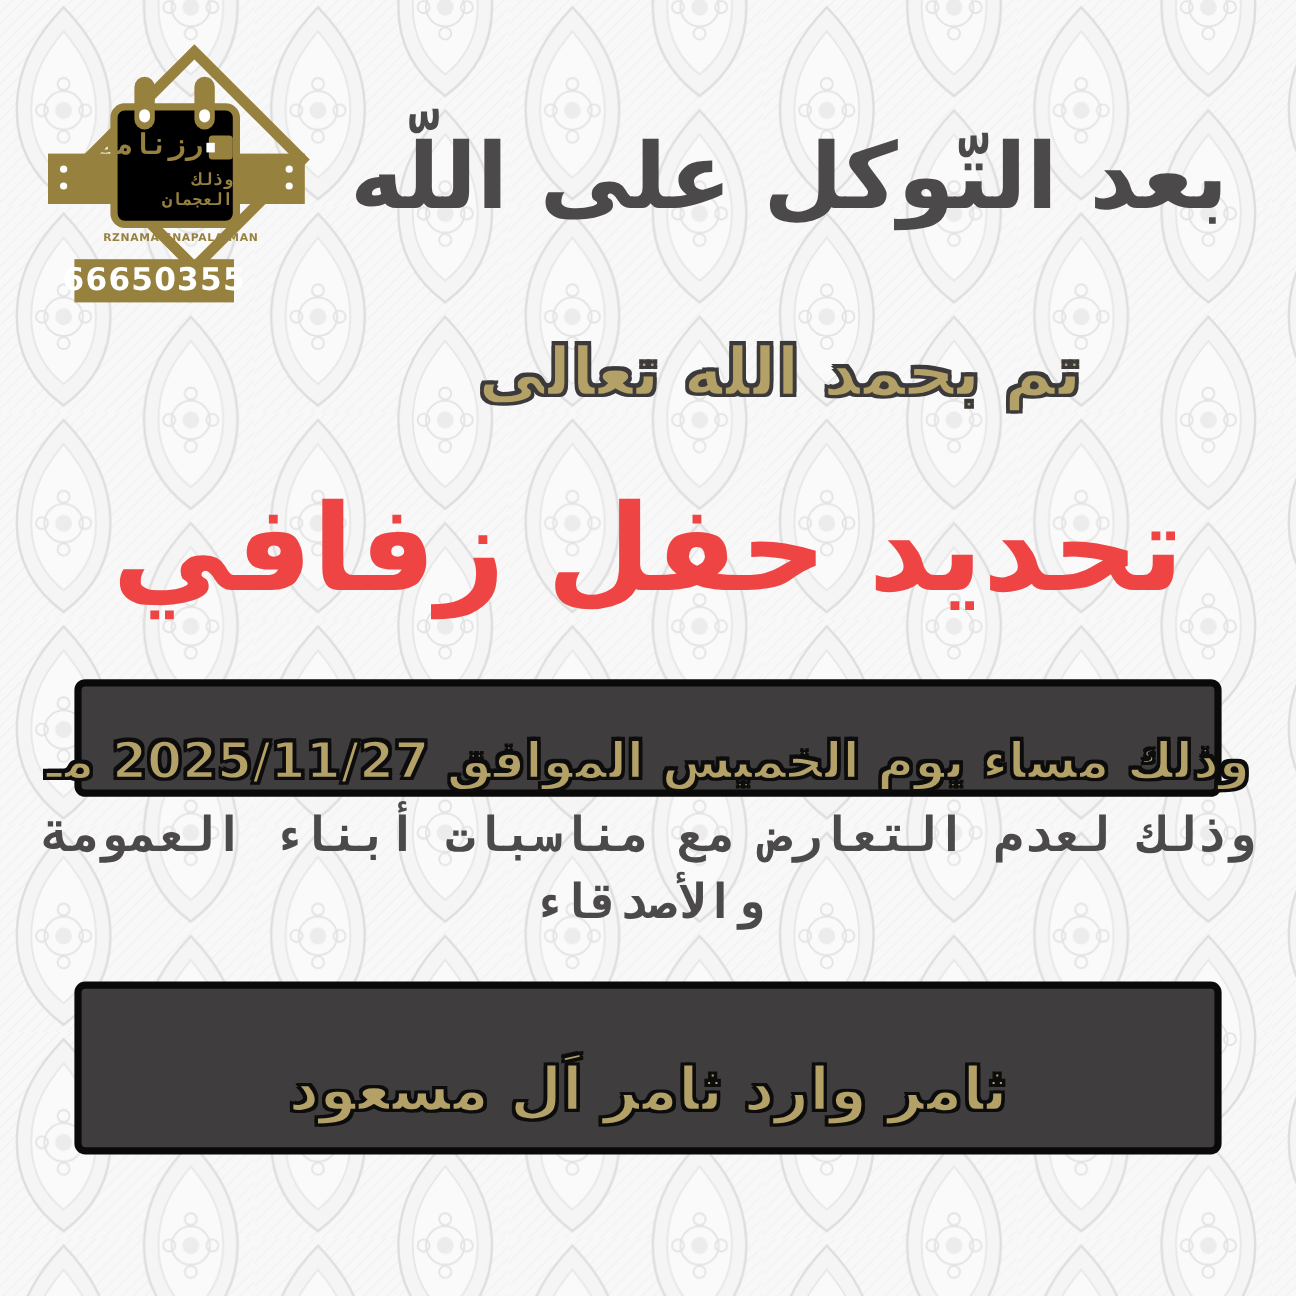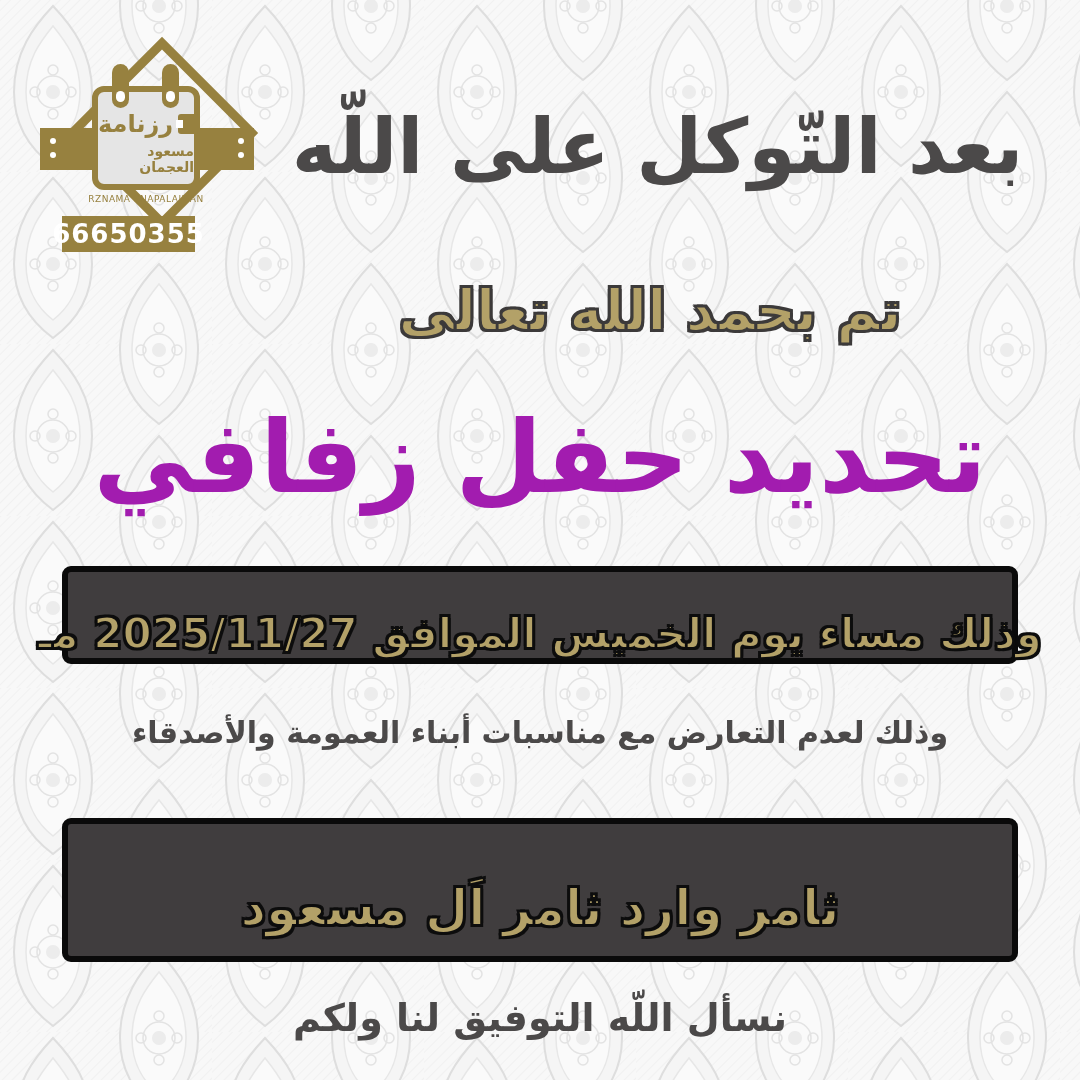--- a/index.html
+++ b/index.html
@@ -28,32 +28,32 @@
   .band-dot{position:absolute;width:6px;height:6px;border-radius:50%;background:#fff;}
   .bd1{left:10px;top:10px}.bd2{left:10px;top:24px}.bd3{right:10px;top:10px}.bd4{right:10px;top:24px}
   .ring{
     position:absolute;width:17px;height:44px;background:var(--gold);
     border-radius:9px;z-index:3;
   }
   .ring-hole{position:absolute;left:4px;bottom:6px;width:9px;height:11px;border-radius:5px;background:#fff;}
   .ring-l{left:76px;top:40px}.ring-r{left:126px;top:40px}
   .calendar{
     position:absolute;left:56px;top:62px;width:108px;height:104px;z-index:2;
-    background:#e5e5e5;border:6px solid var(--gold);border-radius:12px;
-    display:flex;flex-direction:column;align-items:flex-start;justify-content:center;
-    padding-top:10px;box-sizing:border-box;
+    background:#000000;border:6px solid var(--gold);border-radius:12px;
+    display:flex;flex-direction:column;align-items:flex-end;justify-content:center;
+    padding-top:10px;box-sizing:border-box;font-family:Liberation Mono, monospace;
   }
   .cal-row{display:flex;align-items:center;gap:5px;direction:rtl;}
   .cal-brand{color:var(--gold);font-weight:bold;font-size:24px;line-height:1;}
   .snap-square{position:relative;width:20px;height:20px;background:var(--gold);border-radius:3px;}
   .snap-notch{position:absolute;left:-2px;top:6px;width:7px;height:8px;background:#fff;}
   .cal-sub{color:var(--gold);font-weight:bold;font-size:14px;margin-top:7px;direction:rtl;}
   .cal-caption{
     position:absolute;left:50px;top:170px;width:120px;text-align:center;z-index:2;
-    color:var(--gold);font-weight:normal;font-size:9px;letter-spacing:.5px;white-space:nowrap;
+    color:var(--gold);font-weight:bold;font-size:9px;letter-spacing:.5px;white-space:nowrap;
   }
   .phone-banner{
     position:absolute;left:26px;top:192px;width:133px;height:36px;background:var(--gold);z-index:2;
     display:flex;align-items:center;justify-content:center;
     color:#fff;font-weight:bold;font-size:26px;letter-spacing:1px;
   }
 
   
   .ar{direction:rtl;text-align:center;font-weight:bold;}
   .opening{
@@ -61,41 +61,41 @@
     font-size:76px;line-height:1.45;color:var(--dark-text);
   }
   .praise{
     position:absolute;left:280px;right:60px;top:272px;
     font-size:56px;line-height:1.4;color:var(--text-gold);
     -webkit-text-stroke:2px #3c3a3a;
     text-shadow:2px 2px 0 #3c3a3a,-2px 2px 0 #3c3a3a,2px -2px 0 #3c3a3a,-2px -2px 0 #3c3a3a;
   }
   .headline{
     position:absolute;left:0;right:0;top:388px;
-    font-size:100px;line-height:1.4;color:#a21caf;
+    font-size:100px;line-height:1.4;color:#ef4444;
   }
   .banner{
     position:absolute;left:62px;width:944px;
     background:var(--banner-bg);border:6px solid var(--banner-border);border-radius:9px;
     display:flex;align-items:center;justify-content:center;
   }
   .banner-date{top:566px;height:86px;}
   .banner-name{top:818px;height:132px;}
   .banner .gold-text{
     color:var(--text-gold);
     -webkit-text-stroke:2px #0d0d0d;
     text-shadow:2px 2px 0 #0d0d0d,-2px 2px 0 #0d0d0d,2px -2px 0 #0d0d0d,-2px -2px 0 #0d0d0d;
     white-space:nowrap;
     margin-top:36px;
   }
   .date-text{font-size:42px;}
   .name-text{font-size:50px;}
   .reason{
-    position:absolute;left:20px;right:20px;top:712px;
-    font-size:30px;line-height:1.4;color:var(--dark-text);
+    position:absolute;left:20px;right:20px;top:672px;
+    font-size:40px;line-height:1.4;color:var(--dark-text);font-family:Liberation Mono, monospace;
   }
   .closing{
     position:absolute;left:0;right:0;top:992px;
     font-size:38px;line-height:1.4;color:var(--dark-text);
   }
 </style>
 </head>
 <body>
 
 <div class="poster">
@@ -140,21 +140,21 @@
     <div class="ring ring-r">
       <span class="ring-hole"></span>
     </div>
     <div class="calendar">
       <div class="cal-row">
         <span class="snap-square">
           <span class="snap-notch"></span>
         </span>
         <span class="cal-brand">رزنامة</span>
       </div>
-      <div class="cal-sub">مسعود العجمان</div>
+      <div class="cal-sub">وذلك العجمان</div>
     </div>
     <div class="cal-caption">RZNAMA SNAPALAJMAN</div>
     <div class="phone-banner">
       <span>66650355</span>
     </div>
   </div>
 
   <div class="ar opening">بعد التّوكل على اللّه</div>
 
   <div class="ar praise">تم بحمد الله تعالى</div>
@@ -164,15 +164,14 @@
   <div class="banner banner-date">
     <span class="ar gold-text date-text">وذلك مساء يوم الخميس الموافق 2025/11/27 مـ</span>
   </div>
 
   <div class="ar reason">وذلك لعدم التعارض مع مناسبات أبناء العمومة والأصدقاء</div>
 
   <div class="banner banner-name">
     <span class="ar gold-text name-text">ثامر وارد ثامر اَل مسعود</span>
   </div>
 
-  <div class="ar closing">نسأل اللّه التوفيق لنا ولكم</div>
 
 </div>
 
 </body></html>

